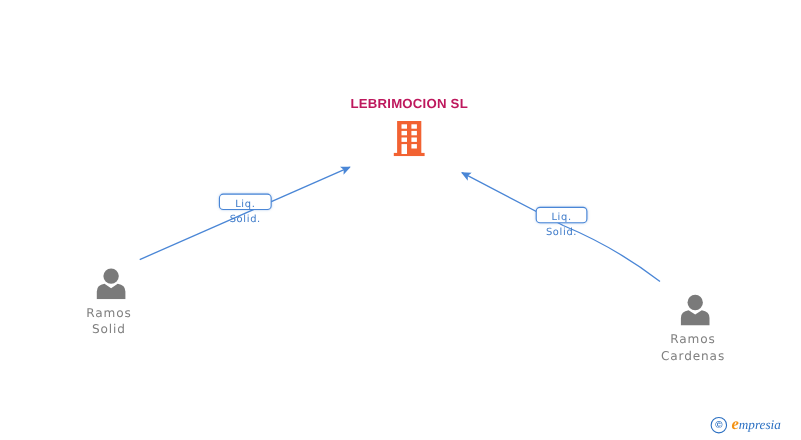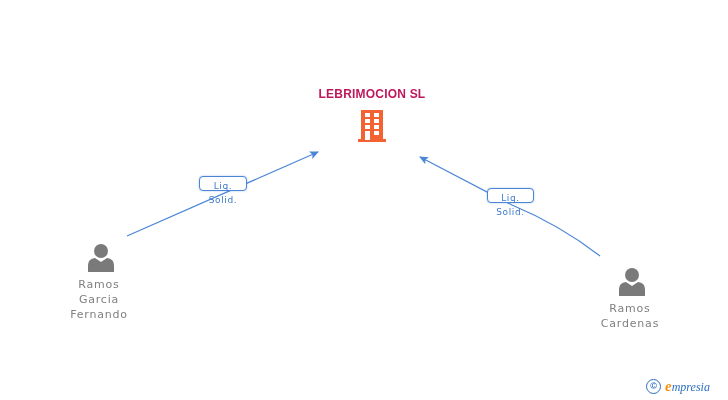--- a/index.html
+++ b/index.html
@@ -71,22 +71,21 @@
       <rect x="18" y="23" width="5" height="4"></rect>
   </g>
 </svg>
 
 <svg class="person-icon" style="left:86px; top:242px;" viewBox="0 0 30 30">
   <circle cx="15" cy="9" r="7" fill="#7a7a7a"></circle>
   <path d="M2,30 L2,23 Q2,17 9,16 L15,20 L21,16 Q28,17 28,23 L28,30 Z" fill="#7a7a7a"></path>
 </svg>
 <div class="person-name" style="left:54px; top:277px;">
   <div>Ramos</div>
-  <div>Garcia</div>
-  <div>Fernando</div>
+  <div>Solid</div>
 </div>
 
 <svg class="person-icon" style="left:617px; top:266px;" viewBox="0 0 30 30">
   <circle cx="15" cy="9" r="7" fill="#7a7a7a"></circle>
   <path d="M2,30 L2,23 Q2,17 9,16 L15,20 L21,16 Q28,17 28,23 L28,30 Z" fill="#7a7a7a"></path>
 </svg>
 <div class="person-name" style="left:585px; top:301px;">
   <div>Ramos</div>
   <div>Cardenas</div>
 </div>

